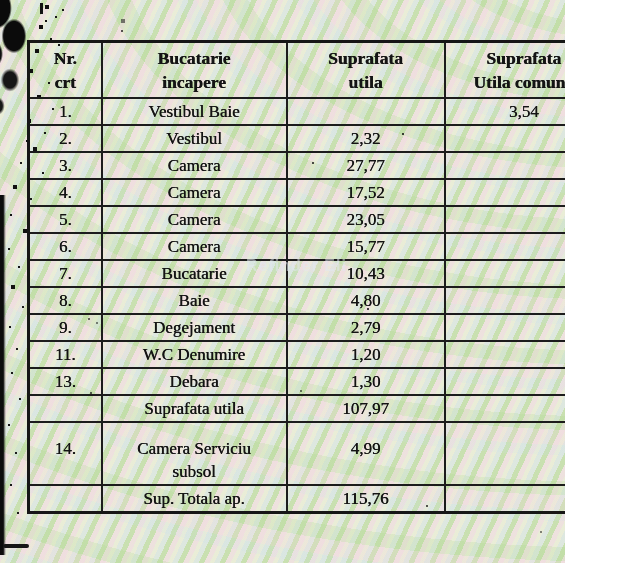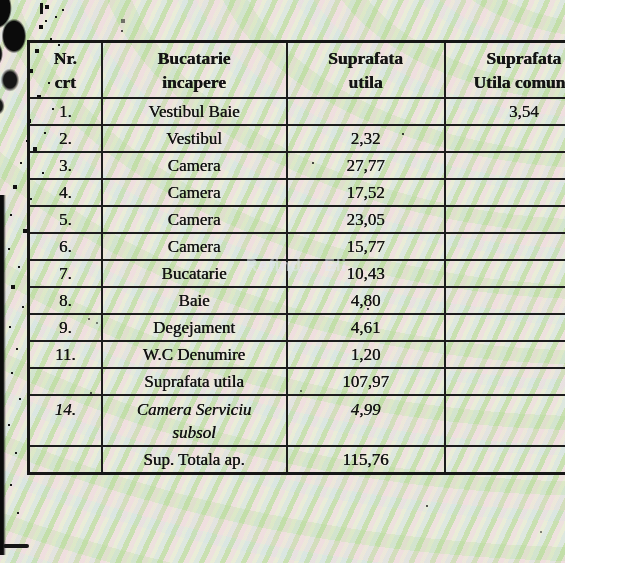--- a/index.html
+++ b/index.html
@@ -32,21 +32,21 @@
     text-align:center; vertical-align:middle;
     font-size:17px; color:#141414;
     text-shadow:0.4px 0 currentColor;
     padding:1px 4px; line-height:23px;
     overflow:hidden;
   }
   .tbl { border:3px solid #161616; }
   .tbl thead th { height:52px; line-height:24px; font-size:17.5px; }
   .tbl tbody tr { height:25px; }
   .tbl tbody tr.tall { height:42px; }
-  .tbl tbody tr.tall td { vertical-align:top; padding-top:2px;font-style:italic; }
+  .tbl tbody tr.tall td { vertical-align:top; padding-top:14px; }
   .tbl td.room { padding:1px 16px; }
 
   
   .watermark {
     position:absolute; left:246px; top:257px;
     font-family:"Liberation Sans", sans-serif;
     font-size:16px; font-weight:700; letter-spacing:1px;
     color:rgba(226,232,240,0.55);
     pointer-events:none; white-space:nowrap;
   }
@@ -193,27 +193,33 @@
     </tr>
           <tr>
       <td class="nr">8.</td>
       <td class="room">Baie</td>
       <td class="utila">4,80</td>
       <td class="comuna"></td>
     </tr>
           <tr>
       <td class="nr">9.</td>
       <td class="room">Degejament</td>
-      <td class="utila">4,61</td>
+      <td class="utila">2,79</td>
       <td class="comuna"></td>
     </tr>
           <tr>
       <td class="nr">11.</td>
       <td class="room">W.C Denumire</td>
       <td class="utila">1,20</td>
+      <td class="comuna"></td>
+    </tr>
+          <tr>
+      <td class="nr">13.</td>
+      <td class="room">Debara</td>
+      <td class="utila">1,30</td>
       <td class="comuna"></td>
     </tr>
           <tr>
       <td class="nr"></td>
       <td class="room">Suprafata utila</td>
       <td class="utila">107,97</td>
       <td class="comuna"></td>
     </tr>
           <tr class="tall">
       <td class="nr">14.</td>

